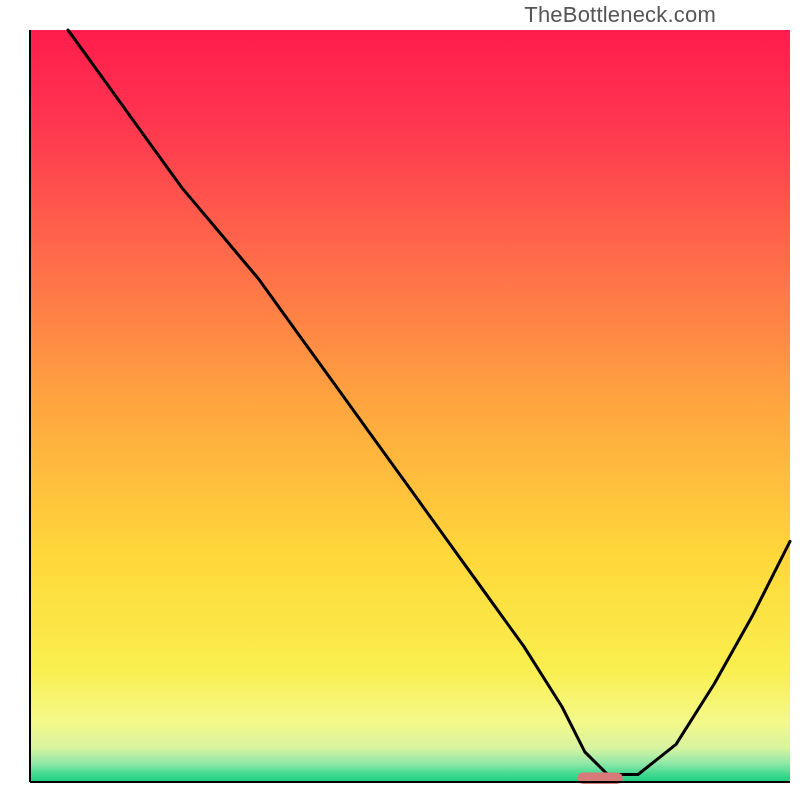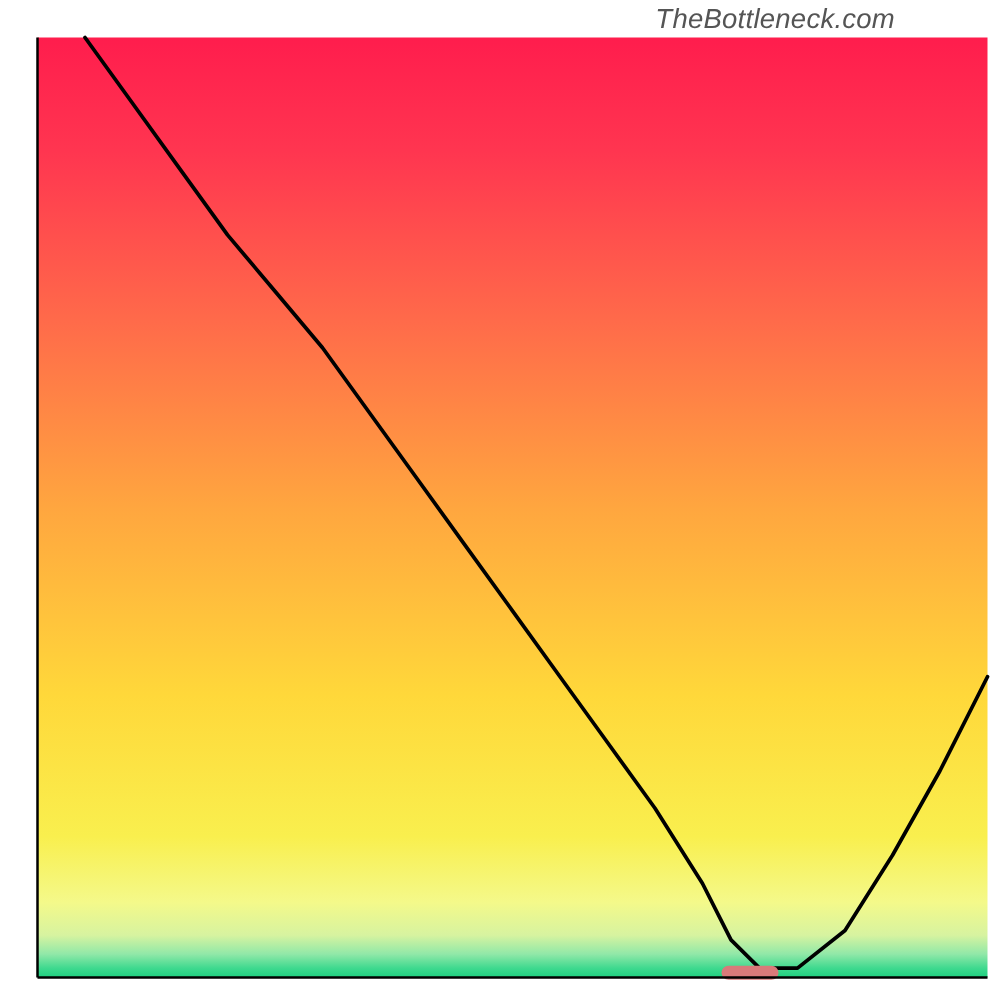--- a/index.html
+++ b/index.html
@@ -7,21 +7,20 @@
     padding: 0;
     width: 800px;
     height: 800px;
     background: #ffffff;
     font-family: Arial, Helvetica, sans-serif;
   }
   .chart-container {
     position: relative;
     width: 728px;
     height: 800px;
-    font-style: italic;
   }
   .watermark {
     position: absolute;
     top: 2px;
     right: 12px;
     font-size: 22px;
     font-weight: 500;
     color: #555555;
     letter-spacing: 0.2px;
     z-index: 3;

